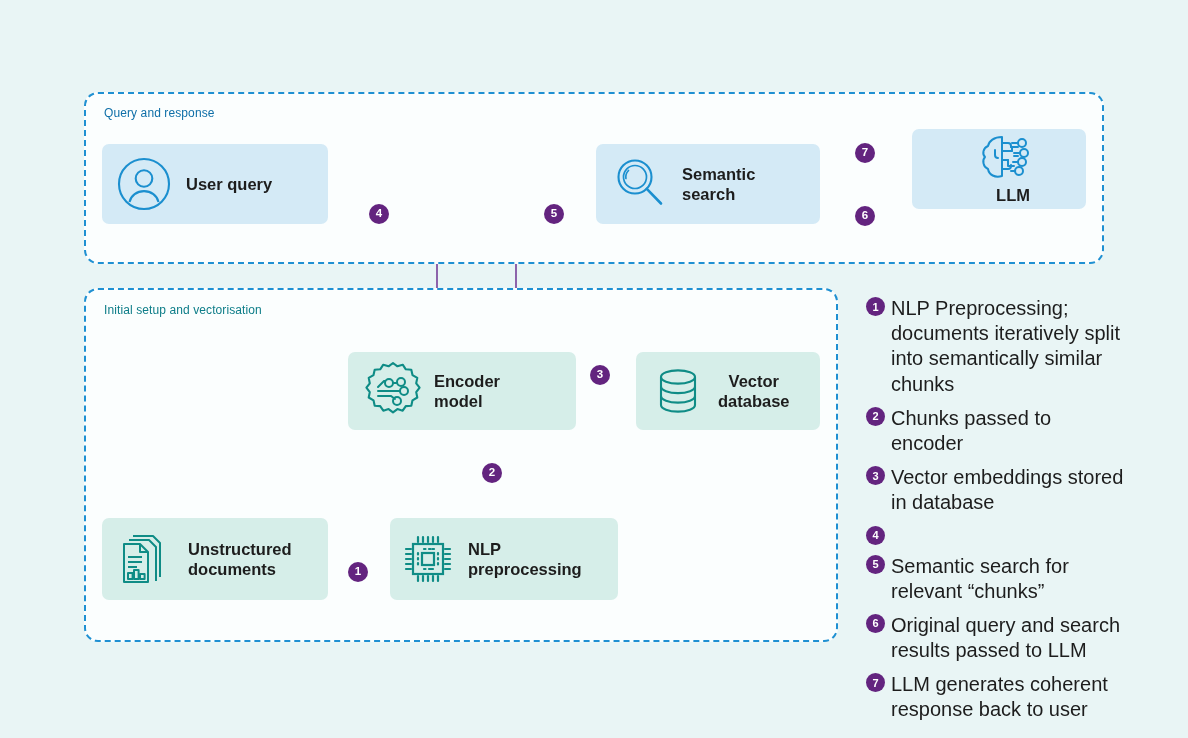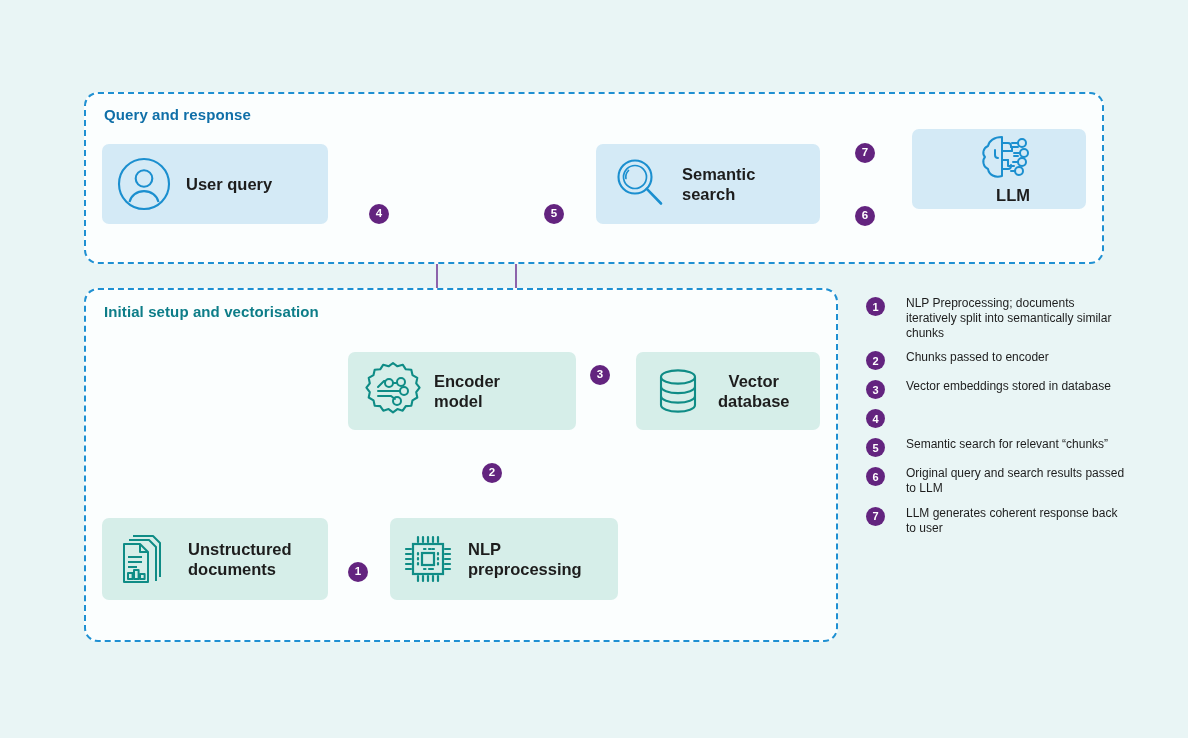--- a/index.html
+++ b/index.html
@@ -30,22 +30,22 @@
     border: 2.5px dashed #1f90d2;
     border-radius: 14px;
     background: #fbfefe;
     box-sizing: border-box;
   }
   #panel-query     { left: 84px;  top: 92px;  width: 1020px; height: 172px; }
   #panel-setup     { left: 84px;  top: 288px; width: 754px;  height: 354px; }
 
   .panel-title {
     position: absolute;
-    font-size: 15px;
-    font-weight: bold;
+    font-size: 12px;
+    font-weight: normal;
     letter-spacing: 0.1px;
     white-space: nowrap;
   }
   #title-query { left: 104px; top: 106px; color: #0f6fa8; }
   #title-setup { left: 104px; top: 303px; color: #0d7d88; }
 
   
   .node {
     position: absolute;
     border-radius: 7px;
@@ -136,22 +136,22 @@
     background: #63247f;
     color: #fff;
     font-size: 11px;
     font-weight: bold;
     display: flex;
     align-items: center;
     justify-content: center;
     margin-top: 1px;
   }
   .legend-text {
-    margin-left: 21px;
-    font-size: 12px;
+    margin-left: 6px;
+    font-size: 20px;
     line-height: 1.26;
     color: #1d1d1d;
   }
 </style>
 </head>
 <body>
 
 <svg id="canvas" viewBox="0 0 1188 738" xmlns="http://www.w3.org/2000/svg">
   <defs>
     <marker id="arrowhead" markerWidth="9" markerHeight="9" refX="7.2" refY="3.2" orient="auto" markerUnits="strokeWidth">

